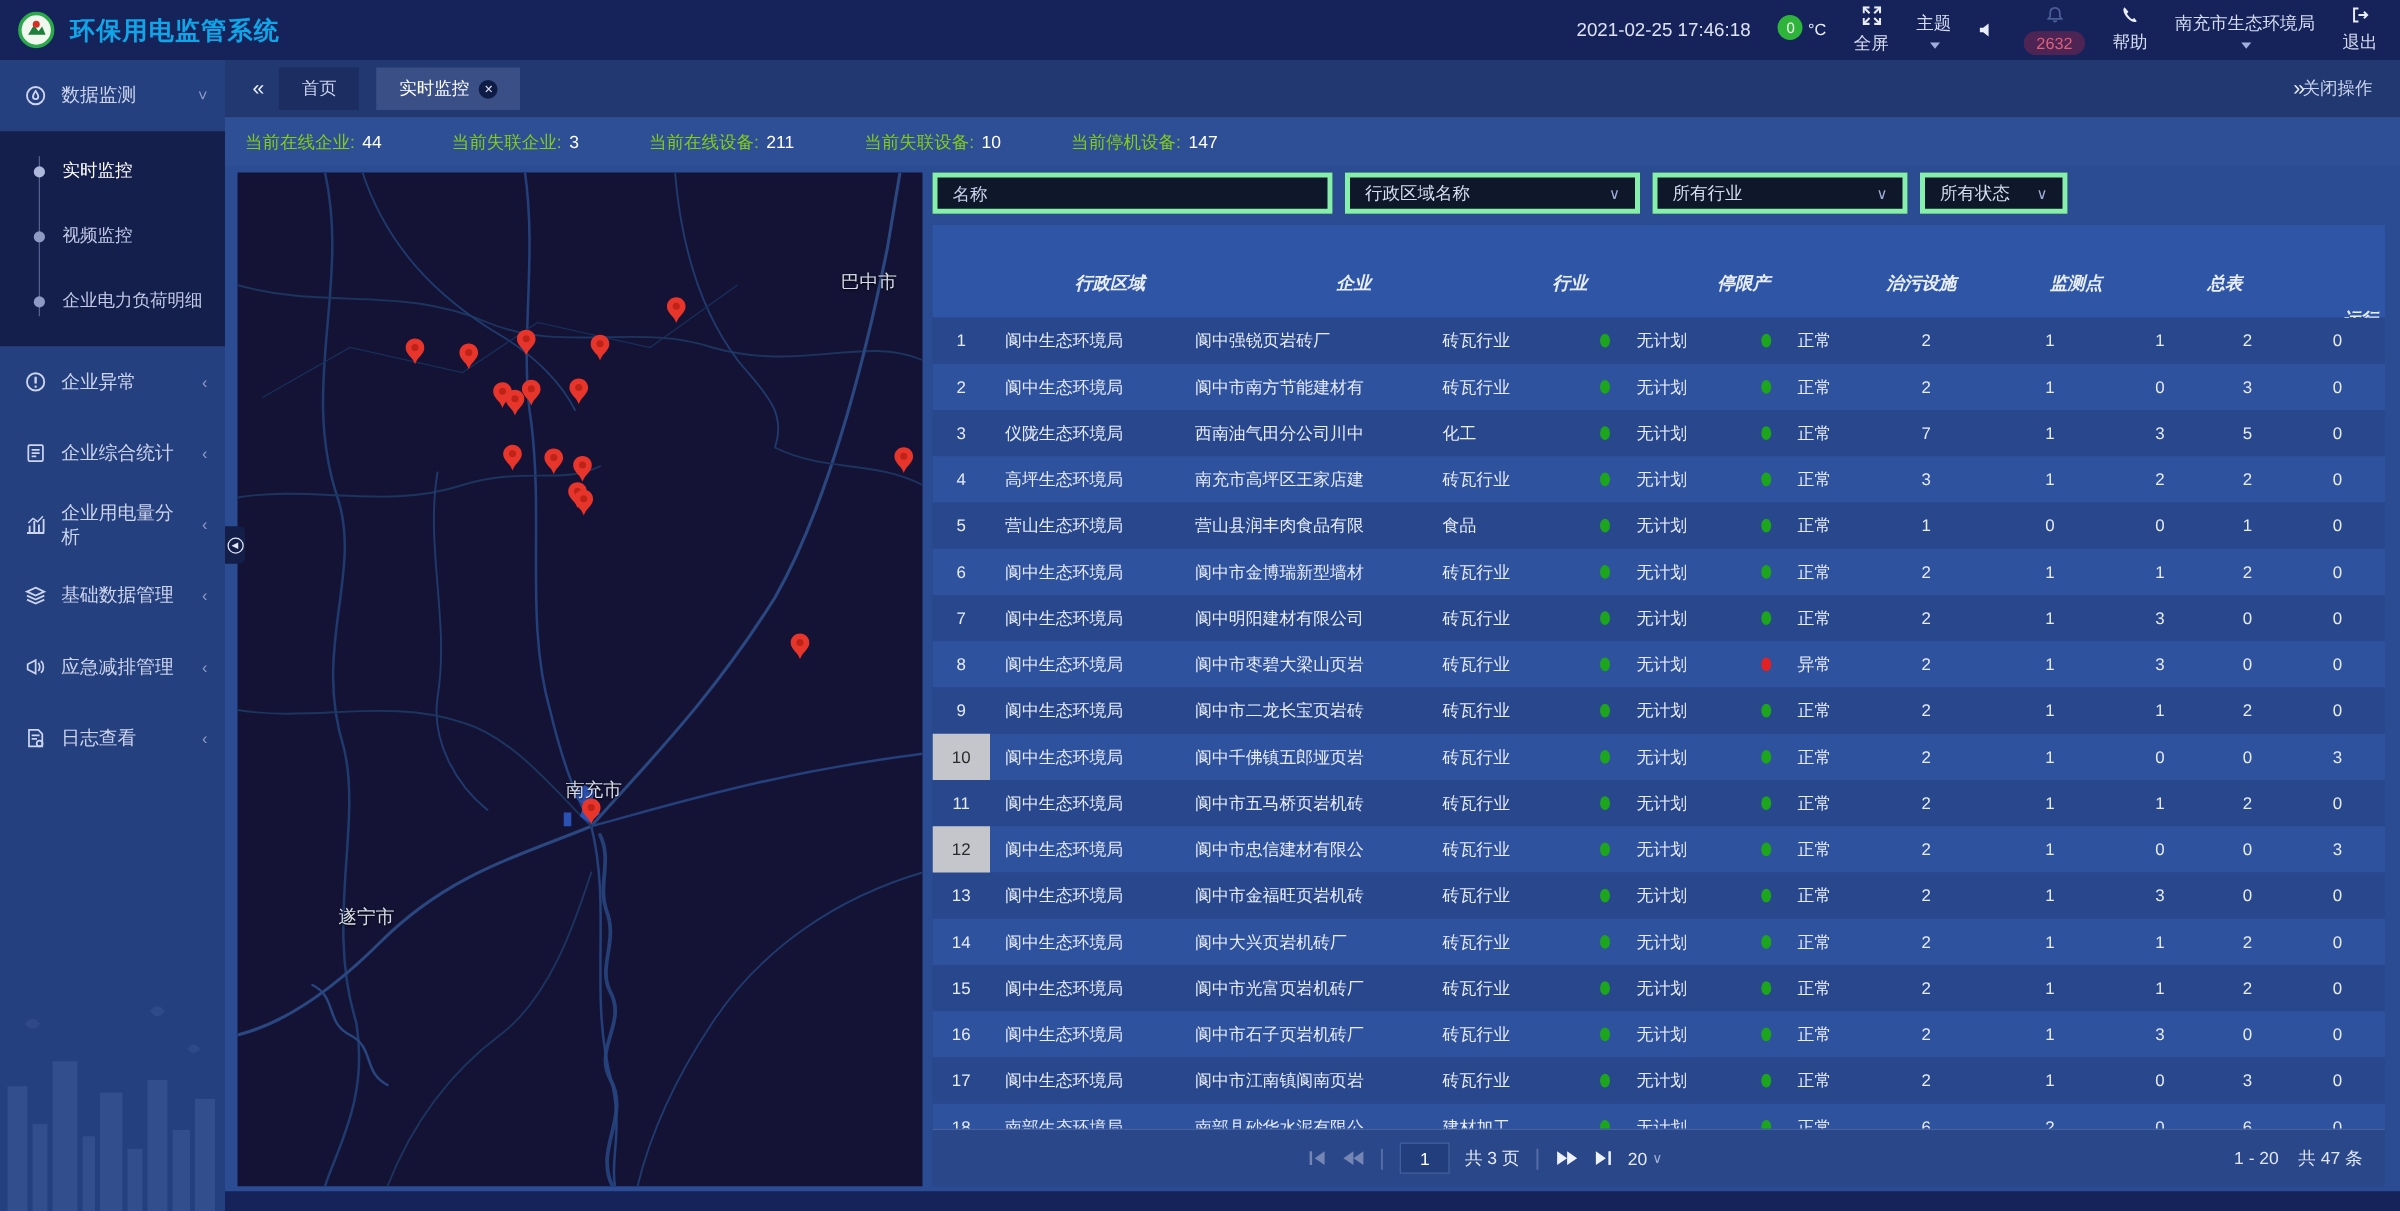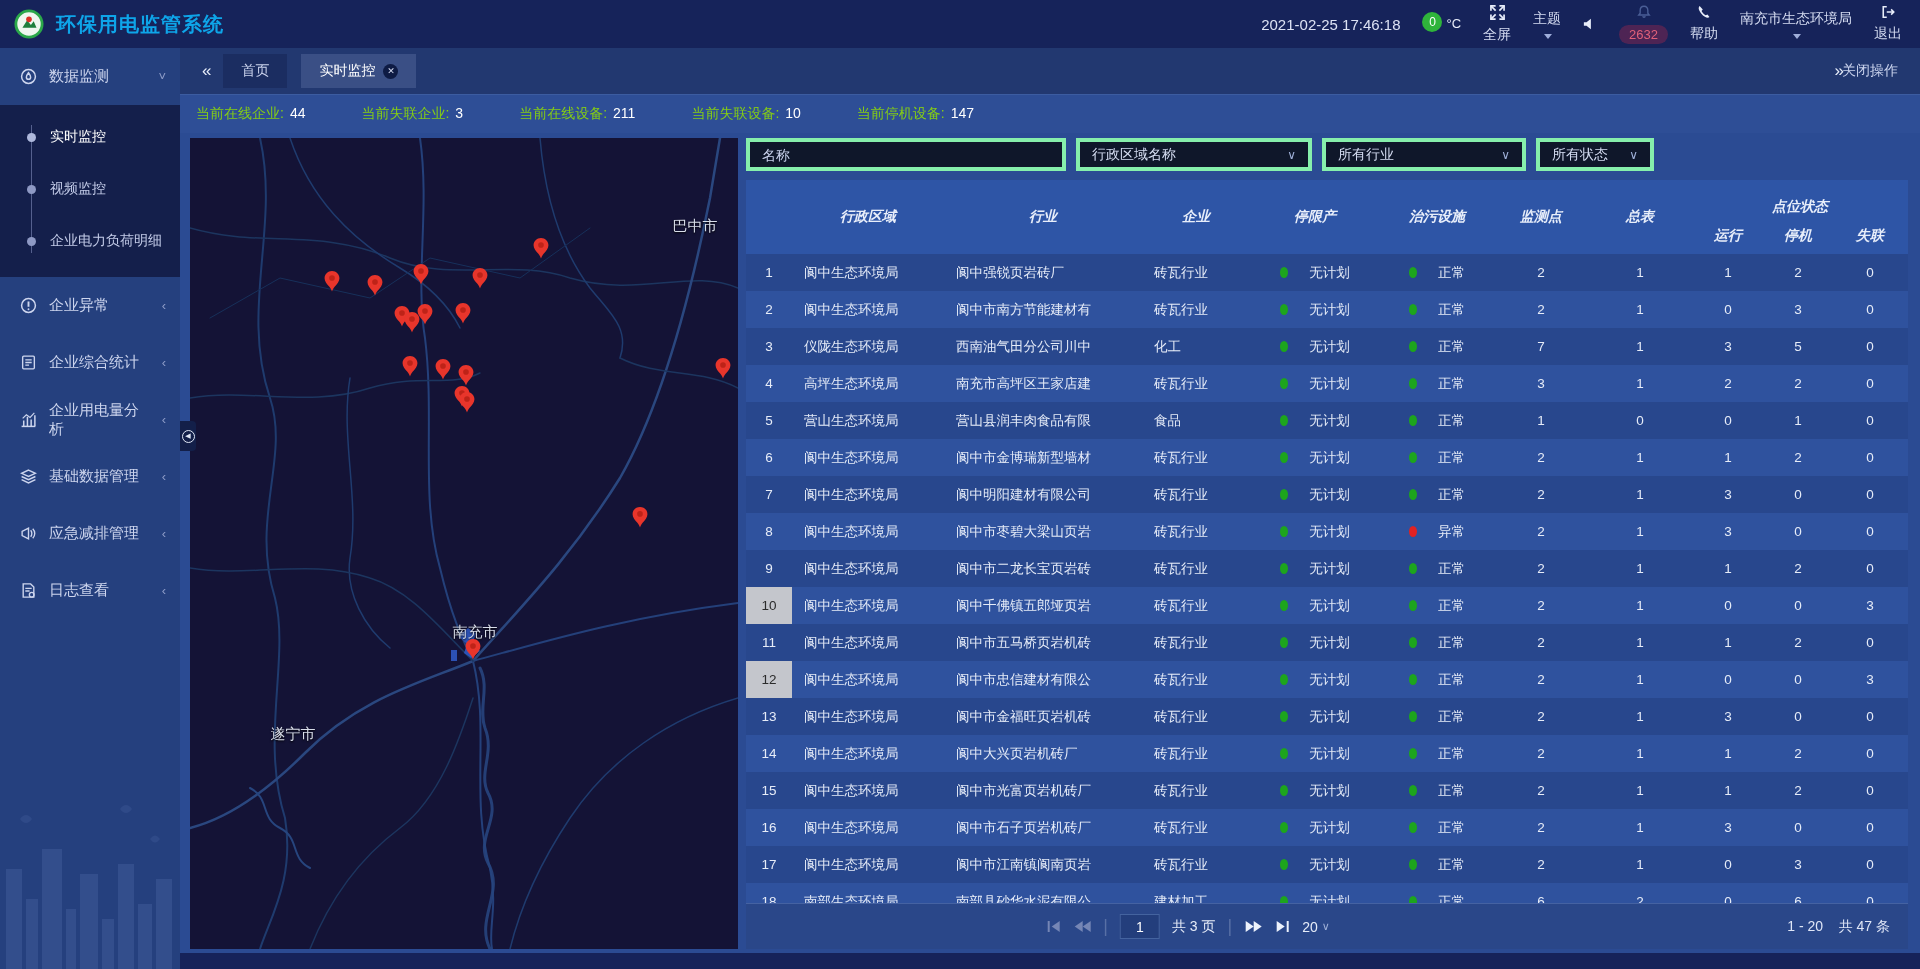--- a/index.html
+++ b/index.html
@@ -87,21 +87,21 @@
   .f-input { width:320px; }
   .f-input input { background:transparent; border:none; outline:none; color:#E6ECF8;
     font-size:14px; width:100%; }
   .f-input input::placeholder { color:#C9D2EC; opacity:1; }
   .f-sel { justify-content:space-between; }
   .f-sel .vchev { color:#9FB0D8; font-size:12px; margin-left:16px; }
 
   .table { flex:1; display:flex; flex-direction:column; min-height:0; background:#284890; }
   .grid { display:grid; grid-template-columns:46px 152px 198px 108px 130px 114px 94px 104px 72px 68px 1fr; }
   .thead { background:#2E55A6; color:#E8EEFA; height:74px; flex:0 0 auto;
-    grid-template-rows:38px 36px; font-size:14px; font-weight:bold; font-style:italic; }
+    grid-template-rows:38px 36px; font-size:14px; font-weight:bold; font-style:italic;gap:20px; }
   .th { grid-row:1/3; display:flex; align-items:center; justify-content:center; }
   .th-group { grid-column:9/12; grid-row:1; display:flex; align-items:flex-end; justify-content:center; padding-bottom:2px; }
   .th-sub { grid-row:2; display:flex; align-items:center; justify-content:center; }
   .tbody { flex:1; overflow:hidden; }
   .trow { height:37px; align-items:center; color:#E6ECF8; font-size:13.5px; cursor:pointer; }
   .trow:nth-child(odd) { background:#28478D; }
   .trow:nth-child(even){ background:#2F529E; }
   .td { overflow:hidden; white-space:nowrap; }
   .td.c { text-align:center; }
   .td.l { padding-left:12px; }
@@ -465,22 +465,22 @@
             <div class="f-ctl f-sel" style="width:118px">
               <span>所有状态</span>
               <span class="vchev">∨</span>
             </div>
           </div>
 
           <div class="table">
             <div class="thead grid">
               <span class="th"></span>
               <span class="th">行政区域</span>
+              <span class="th">企业</span>
               <span class="th">行业</span>
-              <span class="th">企业</span>
               <span class="th">停限产</span>
               <span class="th">治污设施</span>
               <span class="th">监测点</span>
               <span class="th">总表</span>
               <span class="th-group">点位状态</span>
               <span class="th-sub" style="grid-column:9">运行</span>
               <span class="th-sub" style="grid-column:10">停机</span>
               <span class="th-sub" style="grid-column:11">失联</span>
             </div>
             <div class="tbody" id="rows">

